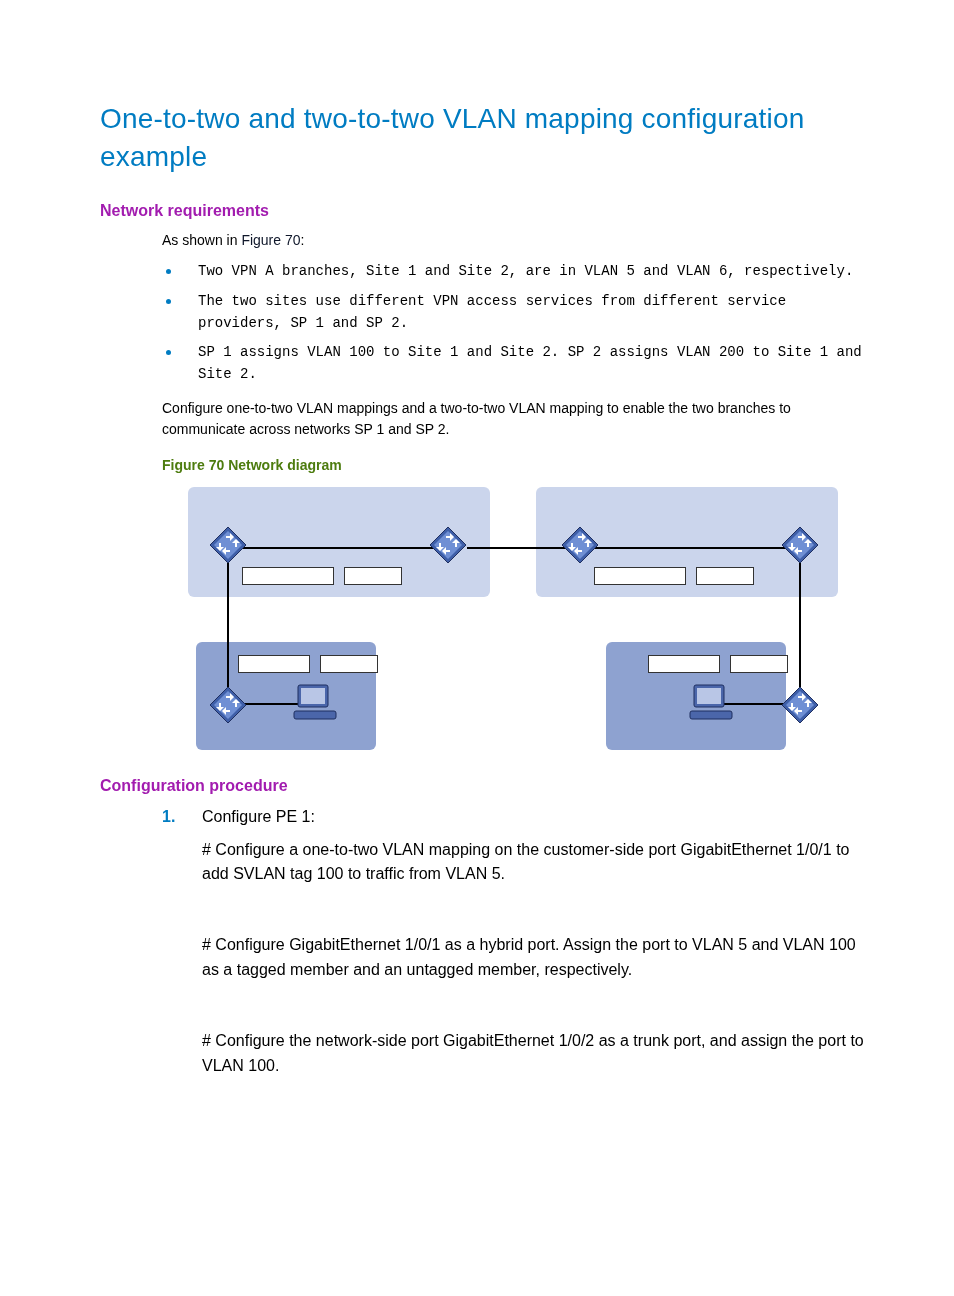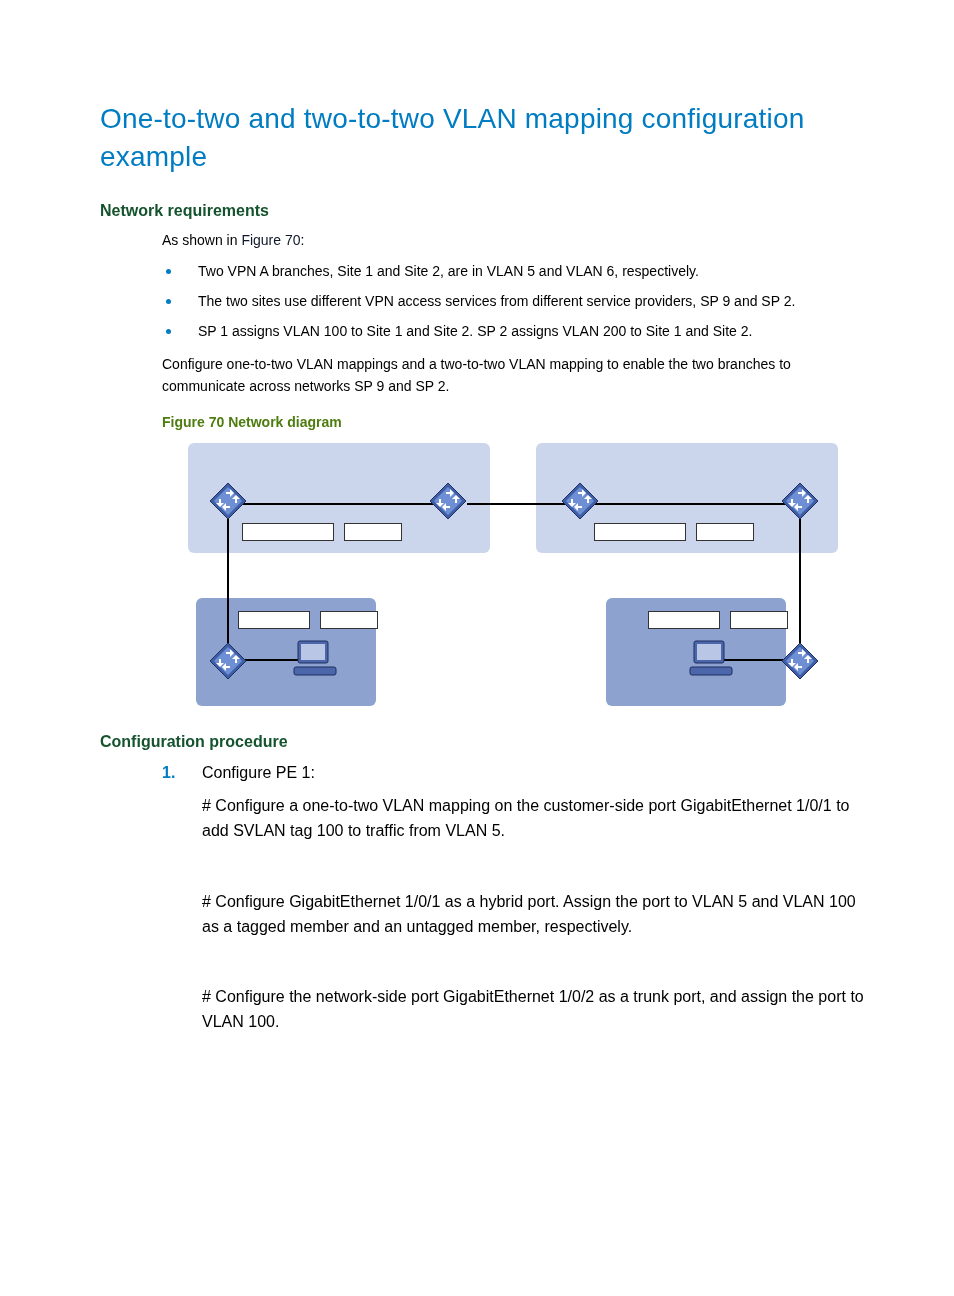--- a/index.html
+++ b/index.html
@@ -21,21 +21,21 @@
     font-family: Arial, Helvetica, sans-serif;
     font-weight: 400;
     color: #007cc2;
     font-size: 28px;
     line-height: 1.35;
     margin: 0 0 26px 0;
     letter-spacing: 0.2px;
   }
   h2.section {
     font-family: Arial, Helvetica, sans-serif;
-    color: #14532d;
+    color: #a21caf;
     font-size: 16px;
     font-weight: 700;
     margin: 0 0 10px 0;
   }
   .body-block {
     margin-left: 62px;
     font-size: 14px;
     line-height: 1.55;
   }
   .intro {
@@ -46,20 +46,21 @@
   }
   ul.bullets {
     list-style: none;
     margin: 0 0 12px 0;
     padding: 0;
   }
   ul.bullets li {
     position: relative;
     padding-left: 36px;
     margin: 8px 0;
+    font-family: Liberation Mono, monospace;
   }
   ul.bullets li::before {
     content: "";
     position: absolute;
     left: 4px;
     top: 8px;
     width: 5px;
     height: 5px;
     background: #007cc2;
     border-radius: 50%;
@@ -165,25 +166,25 @@
 
   <h2 class="section">Network requirements</h2>
 
   <div class="body-block">
     <p class="intro">
       <span>As shown in </span><span class="link">Figure 70</span><span>:</span>
     </p>
 
     <ul class="bullets">
       <li>Two VPN A branches, Site 1 and Site 2, are in VLAN 5 and VLAN 6, respectively.</li>
-      <li>The two sites use different VPN access services from different service providers, SP 9 and SP 2.</li>
+      <li>The two sites use different VPN access services from different service providers, SP 1 and SP 2.</li>
       <li>SP 1 assigns VLAN 100 to Site 1 and Site 2. SP 2 assigns VLAN 200 to Site 1 and Site 2.</li>
     </ul>
 
-    <p class="para">Configure one-to-two VLAN mappings and a two-to-two VLAN mapping to enable the two branches to communicate across networks SP 9 and SP 2.</p>
+    <p class="para">Configure one-to-two VLAN mappings and a two-to-two VLAN mapping to enable the two branches to communicate across networks SP 1 and SP 2.</p>
 
     <div class="fig-caption">Figure 70 Network diagram</div>
 
     <div class="diagram">
 
       <div class="zone out1"></div>
       <div class="zone out2"></div>
       <div class="zone in1"></div>
       <div class="zone in2"></div>
 

